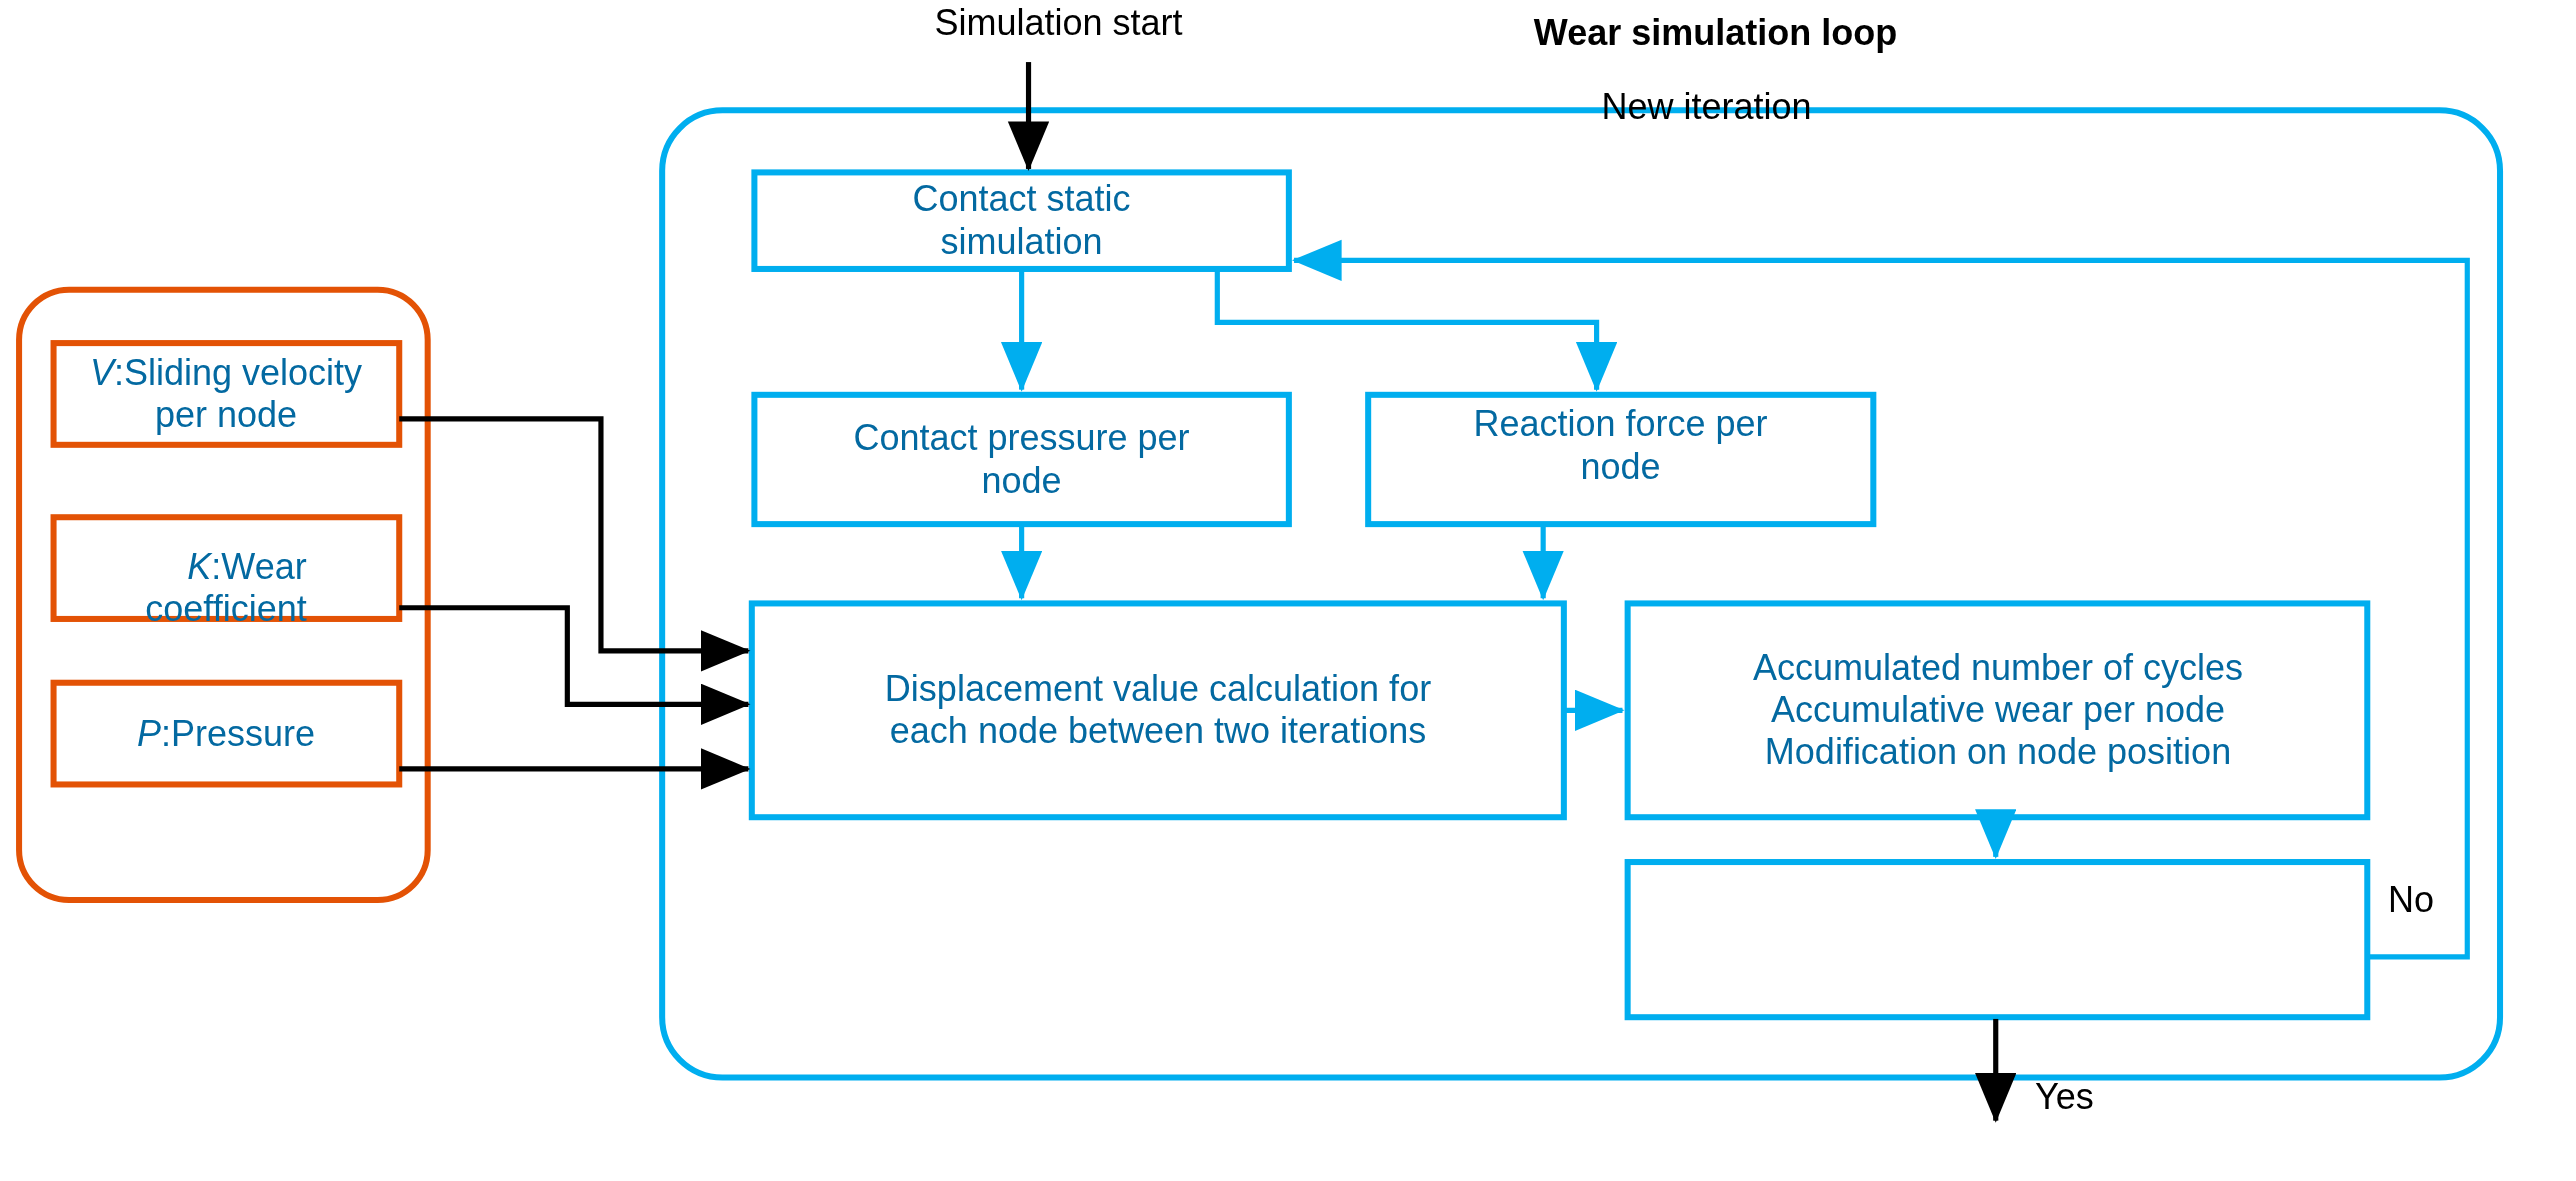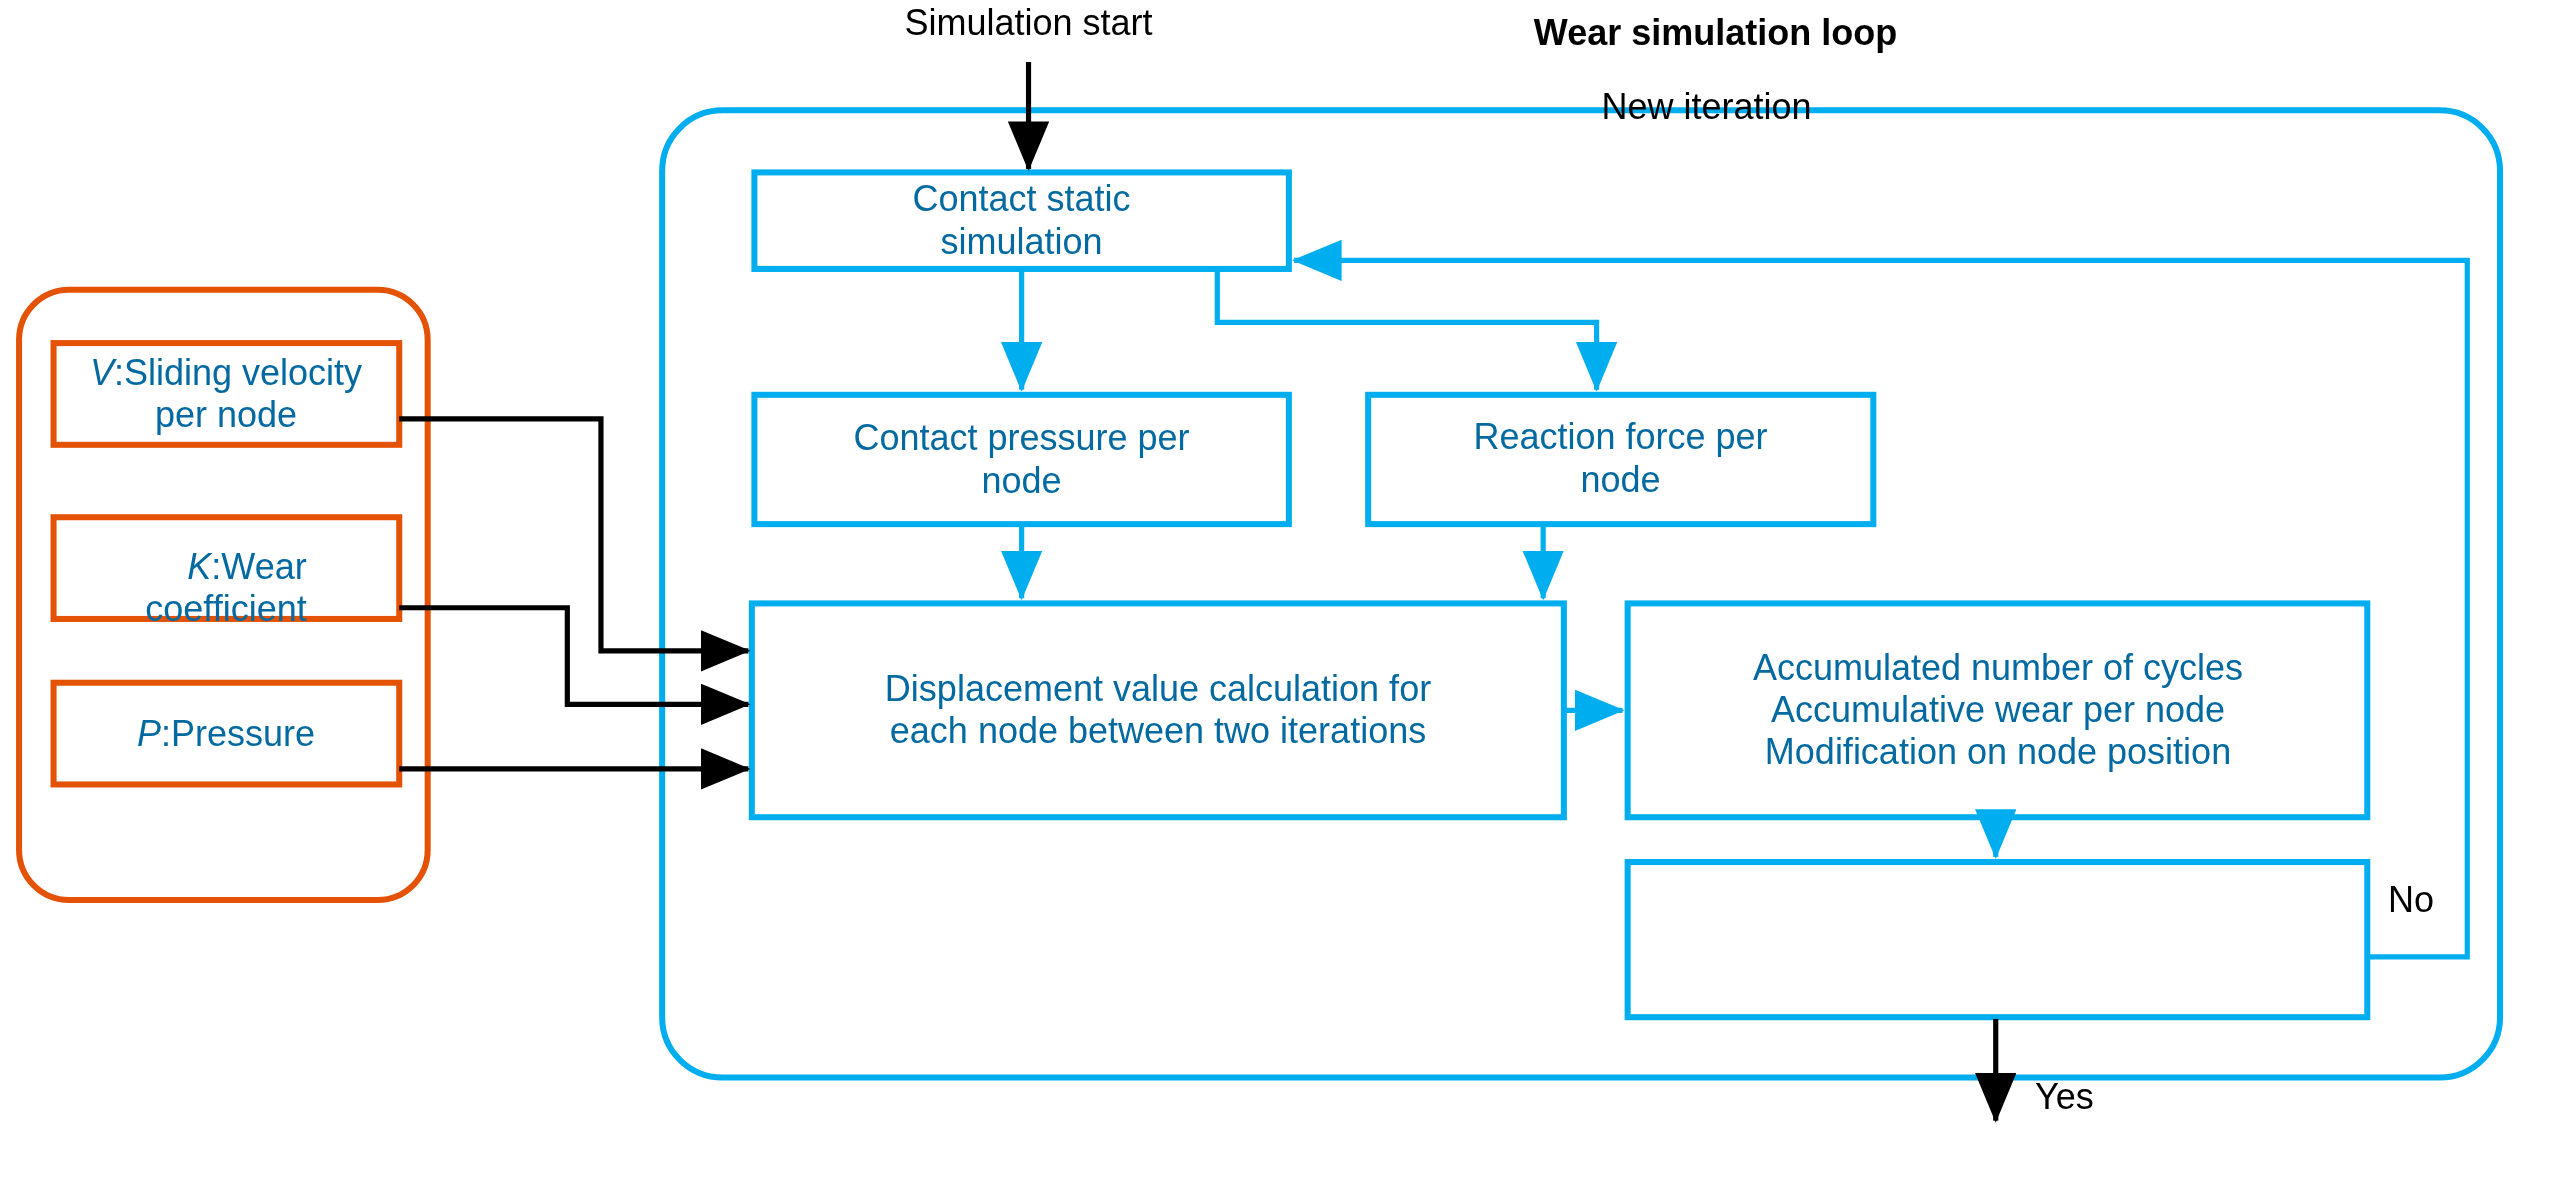--- a/index.html
+++ b/index.html
@@ -64,42 +64,42 @@
 
     <path d="M1814,824 L1882,824" fill="none" stroke="#00AEEF" stroke-width="6" marker-end="url(#ahC)"></path>
 
     <path d="M2315,948 L2315,994" fill="none" stroke="#00AEEF" stroke-width="6" marker-end="url(#ahC)"></path>
 
     <path d="M2746,1110 L2862,1110 L2862,302 L1501,302" fill="none" stroke="#00AEEF" stroke-width="6" marker-end="url(#ahC)"></path>
   </svg>
 
   <div class="lbl ctr hd" style="left: 1414px; top: 12px; width: 603px; white-space: pre-line;">Wear simulation loop</div>
 
-  <div class="lbl ctr free" style="left: 813px; top: 1.7px; width: 431px; white-space: pre-line;">Simulation start</div>
+  <div class="lbl ctr free" style="left: 843px; top: 1.7px; width: 431px; white-space: pre-line;">Simulation start</div>
   <div class="lbl ctr free" style="left: 1517px; top: 86px; width: 379px; white-space: pre-line;">New iteration</div>
   <div class="lbl free" style="left: 2388px; top: 879px; white-space: pre-line;">No</div>
   <div class="lbl free" style="left: 2035px; top: 1033px; white-space: pre-line; margin-top: 43px;">Yes</div>
 
   <div class="boxtext" style="left: 53px; top: 343px; width: 346px; height: 102px; white-space: pre-line;">
     <div><span class="sym">V</span><span>:</span><span>Sliding velocity
 per node</span></div>
   </div>
   <div class="boxtext" style="left: 53px; top: 537px; width: 346px; height: 102px; white-space: pre-line; text-align: right;">
     <div><span class="sym">K</span><span>:</span><span>Wear
 coefficient</span></div>
   </div>
   <div class="boxtext" style="left: 53px; top: 683px; width: 346px; height: 102px; white-space: pre-line;">
     <div><span class="sym">P</span><span>:</span><span>Pressure</span></div>
   </div>
 
   <div class="boxtext" style="left: 754px; top: 169px; width: 535px; height: 103px; white-space: pre-line;">Contact static
 simulation</div>
   <div class="boxtext" style="left: 754px; top: 395px; width: 535px; height: 129px; white-space: pre-line;">Contact pressure per
 node</div>
-  <div class="boxtext" style="left: 1368px; top: 394px; width: 505px; height: 129px; white-space: pre-line;">Reaction force per
+  <div class="boxtext" style="left: 1368px; top: 381px; width: 505px; height: 129px; white-space: pre-line;">Reaction force per
 node</div>
   <div class="boxtext" style="left: 752px; top: 603px; width: 812px; height: 214px; white-space: pre-line;">Displacement value calculation for
 each node between two iterations</div>
   <div class="boxtext" style="left: 1628px; top: 603px; width: 740px; height: 214px; white-space: pre-line;">Accumulated number of cycles
 Accumulative wear per node
 Modification on node position</div>
 
 </div>
 
 

